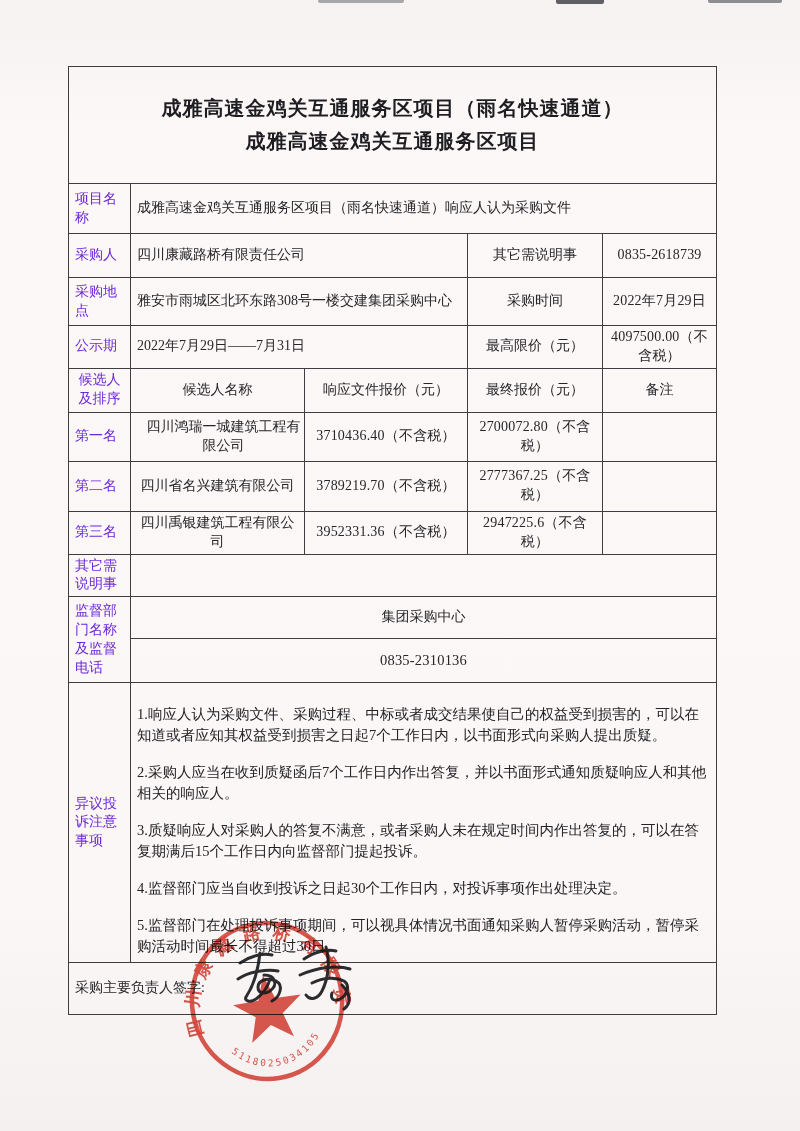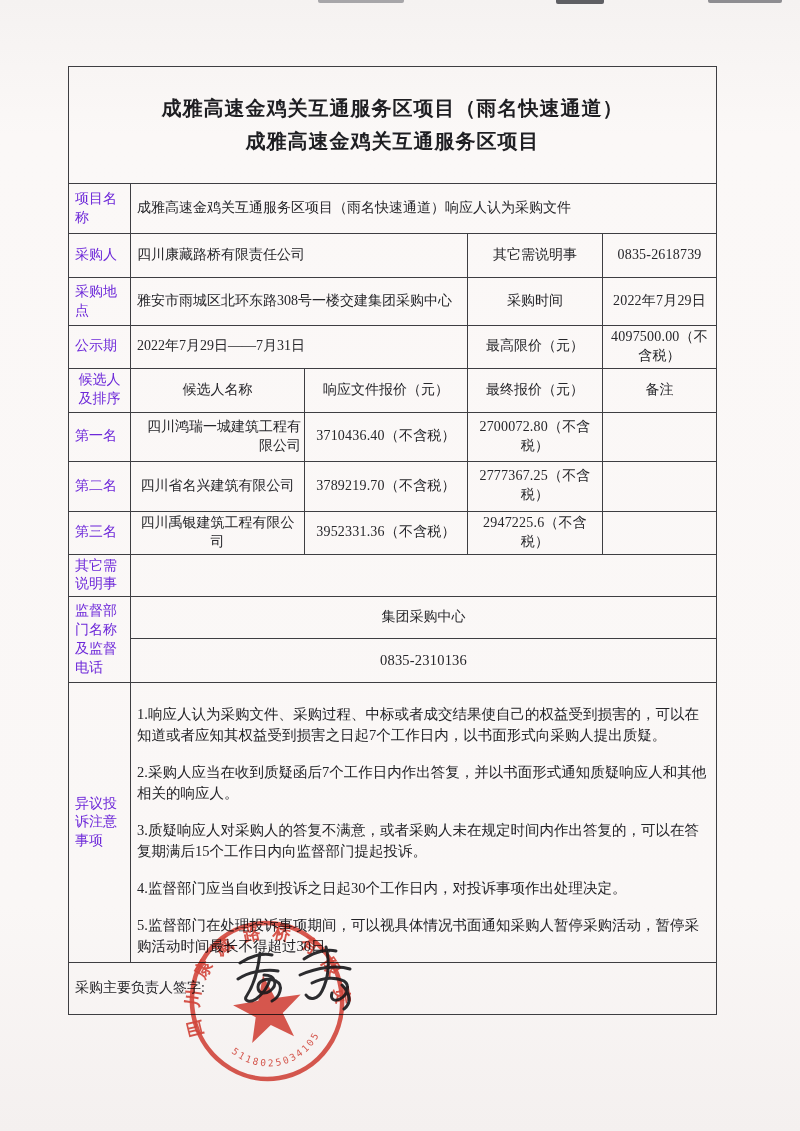--- a/index.html
+++ b/index.html
@@ -112,21 +112,21 @@
   <tr class="r-chead">
     <td class="lbl chead">候选人及排序</td>
     <td class="chead">候选人名称</td>
     <td class="chead">响应文件报价（元）</td>
     <td class="chead">最终报价（元）</td>
     <td class="chead">备注</td>
   </tr>
 
   <tr class="r-c1">
     <td class="lbl">第一名</td>
-    <td class="ctr" style="padding-left:15px;padding-right:3px;text-align:right;">四川鸿瑞一城建筑工程有限公司</td>
+    <td class="ctr" style="padding-left:15px;padding-right:3px;">四川鸿瑞一城建筑工程有限公司</td>
     <td class="num">3710436.40（不含税）</td>
     <td class="num">2700072.80（不含税）</td>
     <td class="ctr"></td>
   </tr>
 
   <tr class="r-c2">
     <td class="lbl">第二名</td>
     <td class="ctr">四川省名兴建筑有限公司</td>
     <td class="num">3789219.70（不含税）</td>
     <td class="num">2777367.25（不含税）</td>

